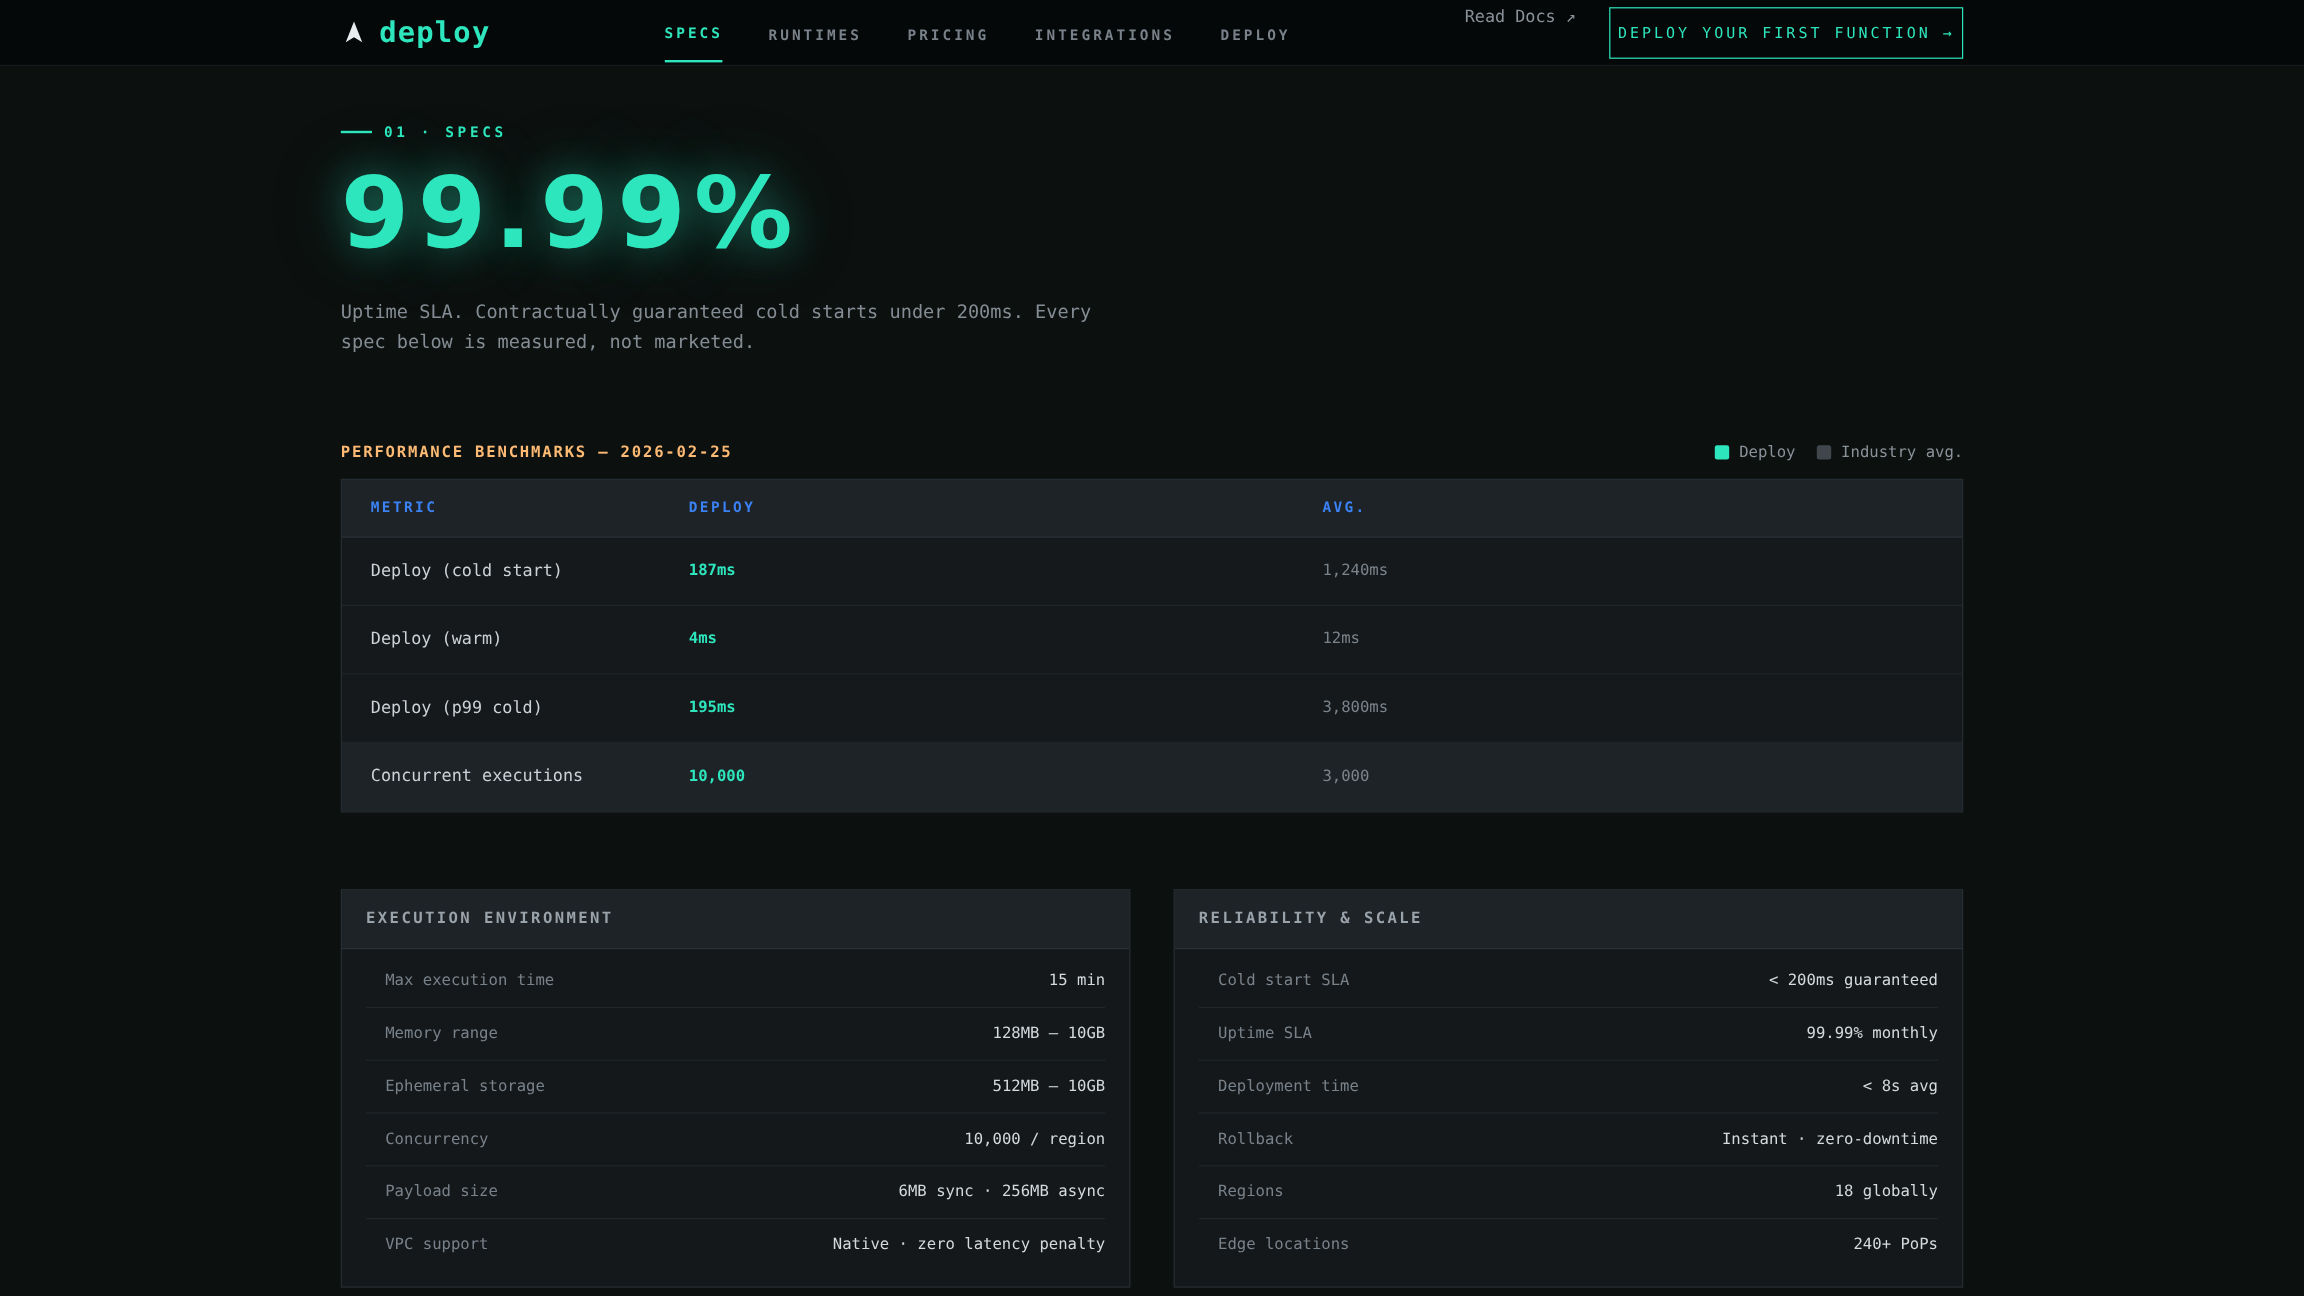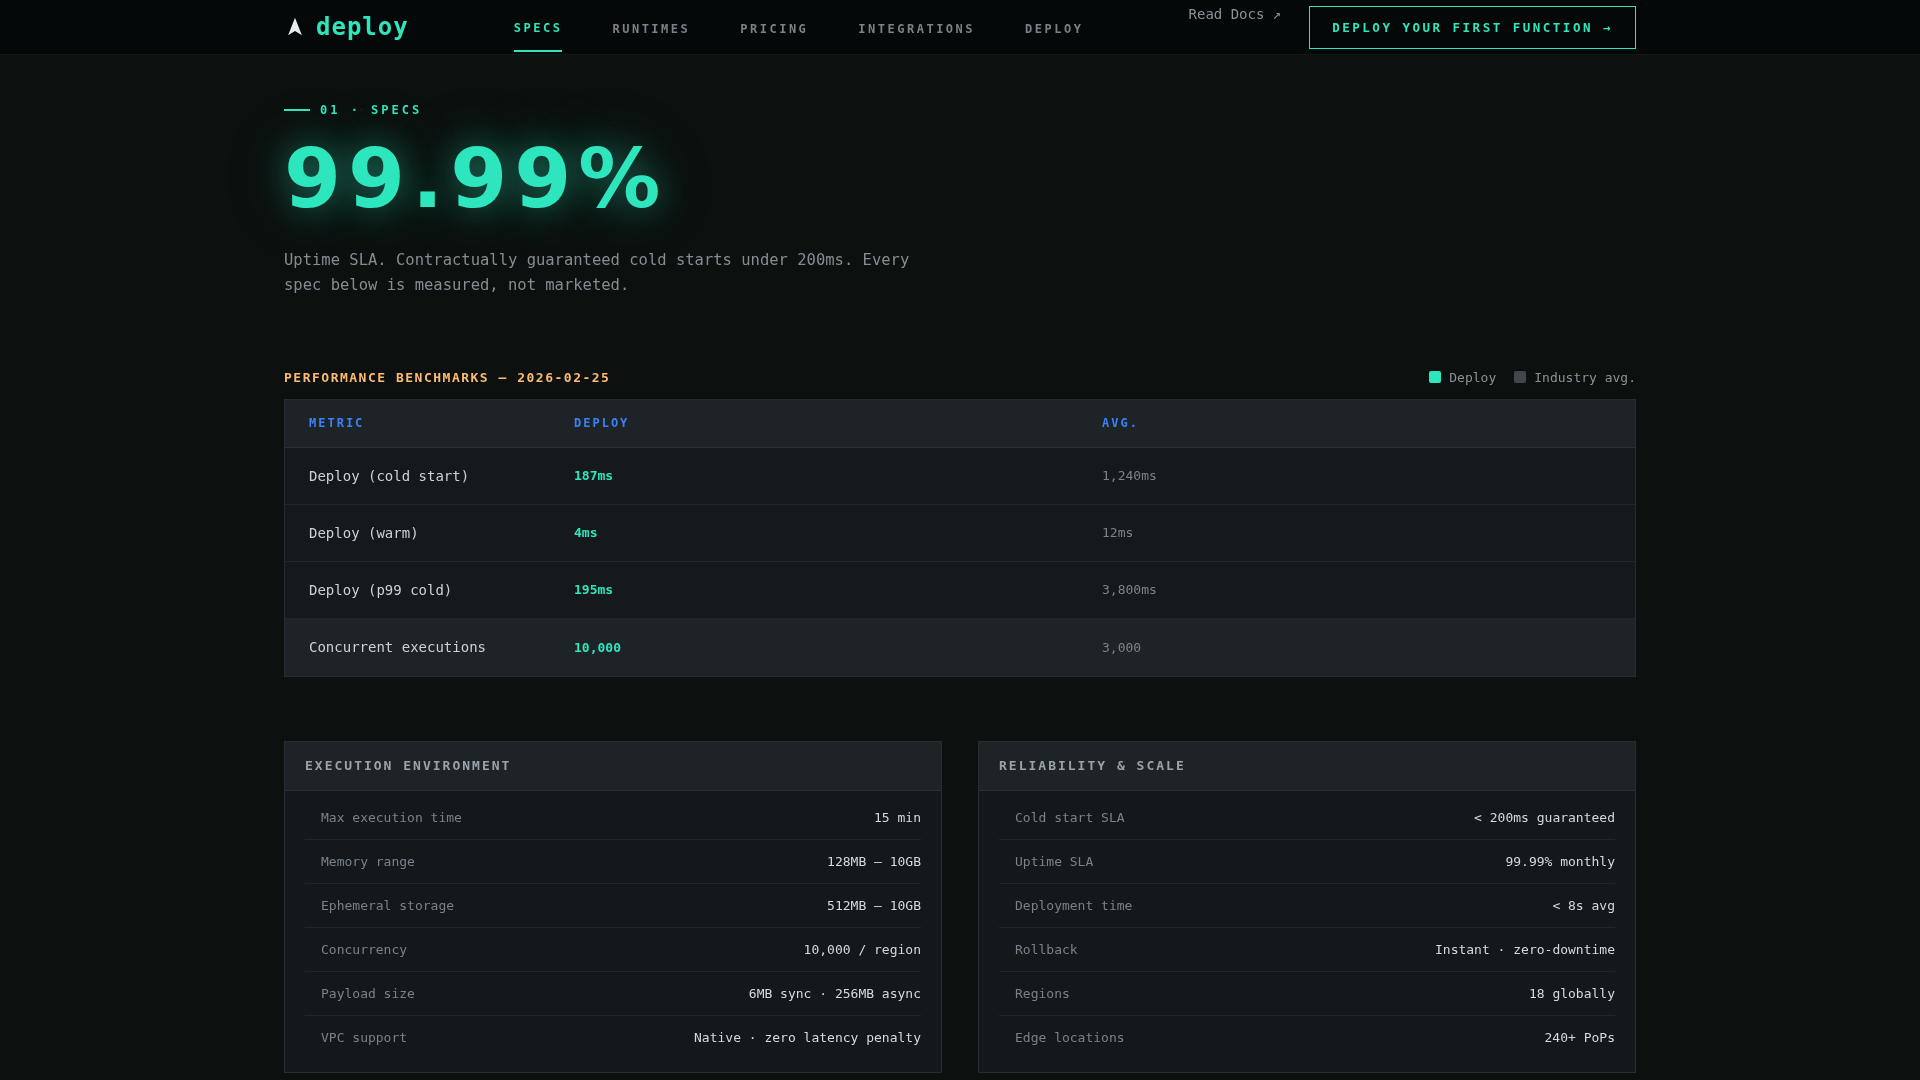--- a/index.html
+++ b/index.html
@@ -18,32 +18,32 @@
     border-bottom: 1px solid #141a1c;
     display: flex; align-items: center;
   }
   .nav-inner {
     width: 1352px; margin: 0 auto;
     display: flex; align-items: center; justify-content: space-between;
   }
   .brand { display: flex; align-items: center; gap: 10px; cursor: pointer; }
   .brand-icon { width: 22px; height: 22px; display: inline-flex; }
   .brand-name { color: #2ee6bd; font-size: 24px; font-weight: bold; letter-spacing: 1px; }
-  .nav-links { display: flex; align-items: center; gap: 50px; }
+  .nav-links { display: flex; align-items: center; gap: 38px; }
   .nav-link {
     font-size: 12px; letter-spacing: 2.5px; color: #79828a;
     text-decoration: none; font-weight: bold; padding: 19px 0 15px 0; cursor: pointer;
   }
   .nav-link.active { color: #2ee6bd; border-bottom: 2px solid #2ee6bd; }
   .nav-right { display: flex; gap: 28px; }
   .read-docs { color: #8a9299; font-size: 14px; cursor: pointer; }
   .cta-button {
     background: transparent; border: 1px solid #2ee6bd; color: #2ee6bd;
-    font-family: inherit; font-size: 12.5px; font-weight: bold; letter-spacing: 2.5px;
-    padding: 13px 22px; cursor: pointer;
+    font-family: inherit; font-size: 12.5px; font-weight: normal; letter-spacing: 2.5px;
+    padding: 13px 6px; cursor: pointer;
   }
 
   
   .hero { padding-top: 48px; }
   .eyebrow { display: flex; align-items: center; gap: 10px; color: #2ee6bd; }
   .eyebrow-line { width: 26px; height: 2px; background: #2ee6bd; display: inline-block; }
   .eyebrow-text { font-size: 12px; font-weight: bold; letter-spacing: 3px; }
   .big-stat {
     margin-top: 14px;
     font-family: "DejaVu Sans", "Liberation Sans", sans-serif;

